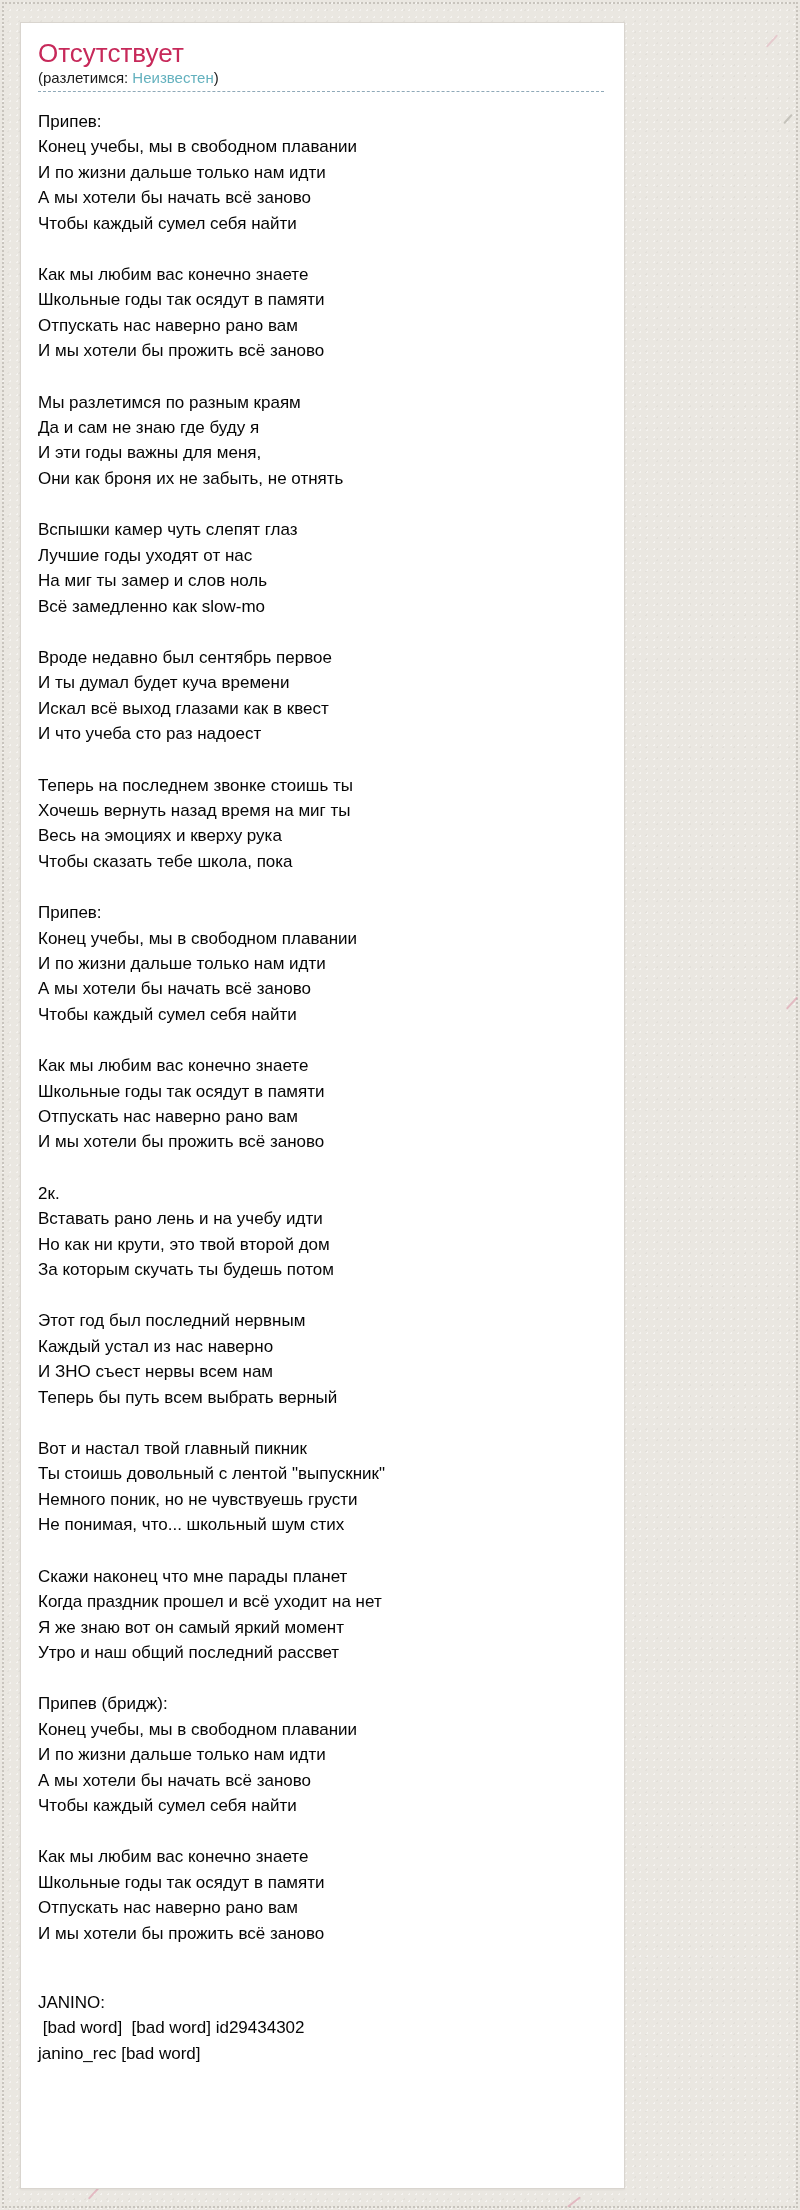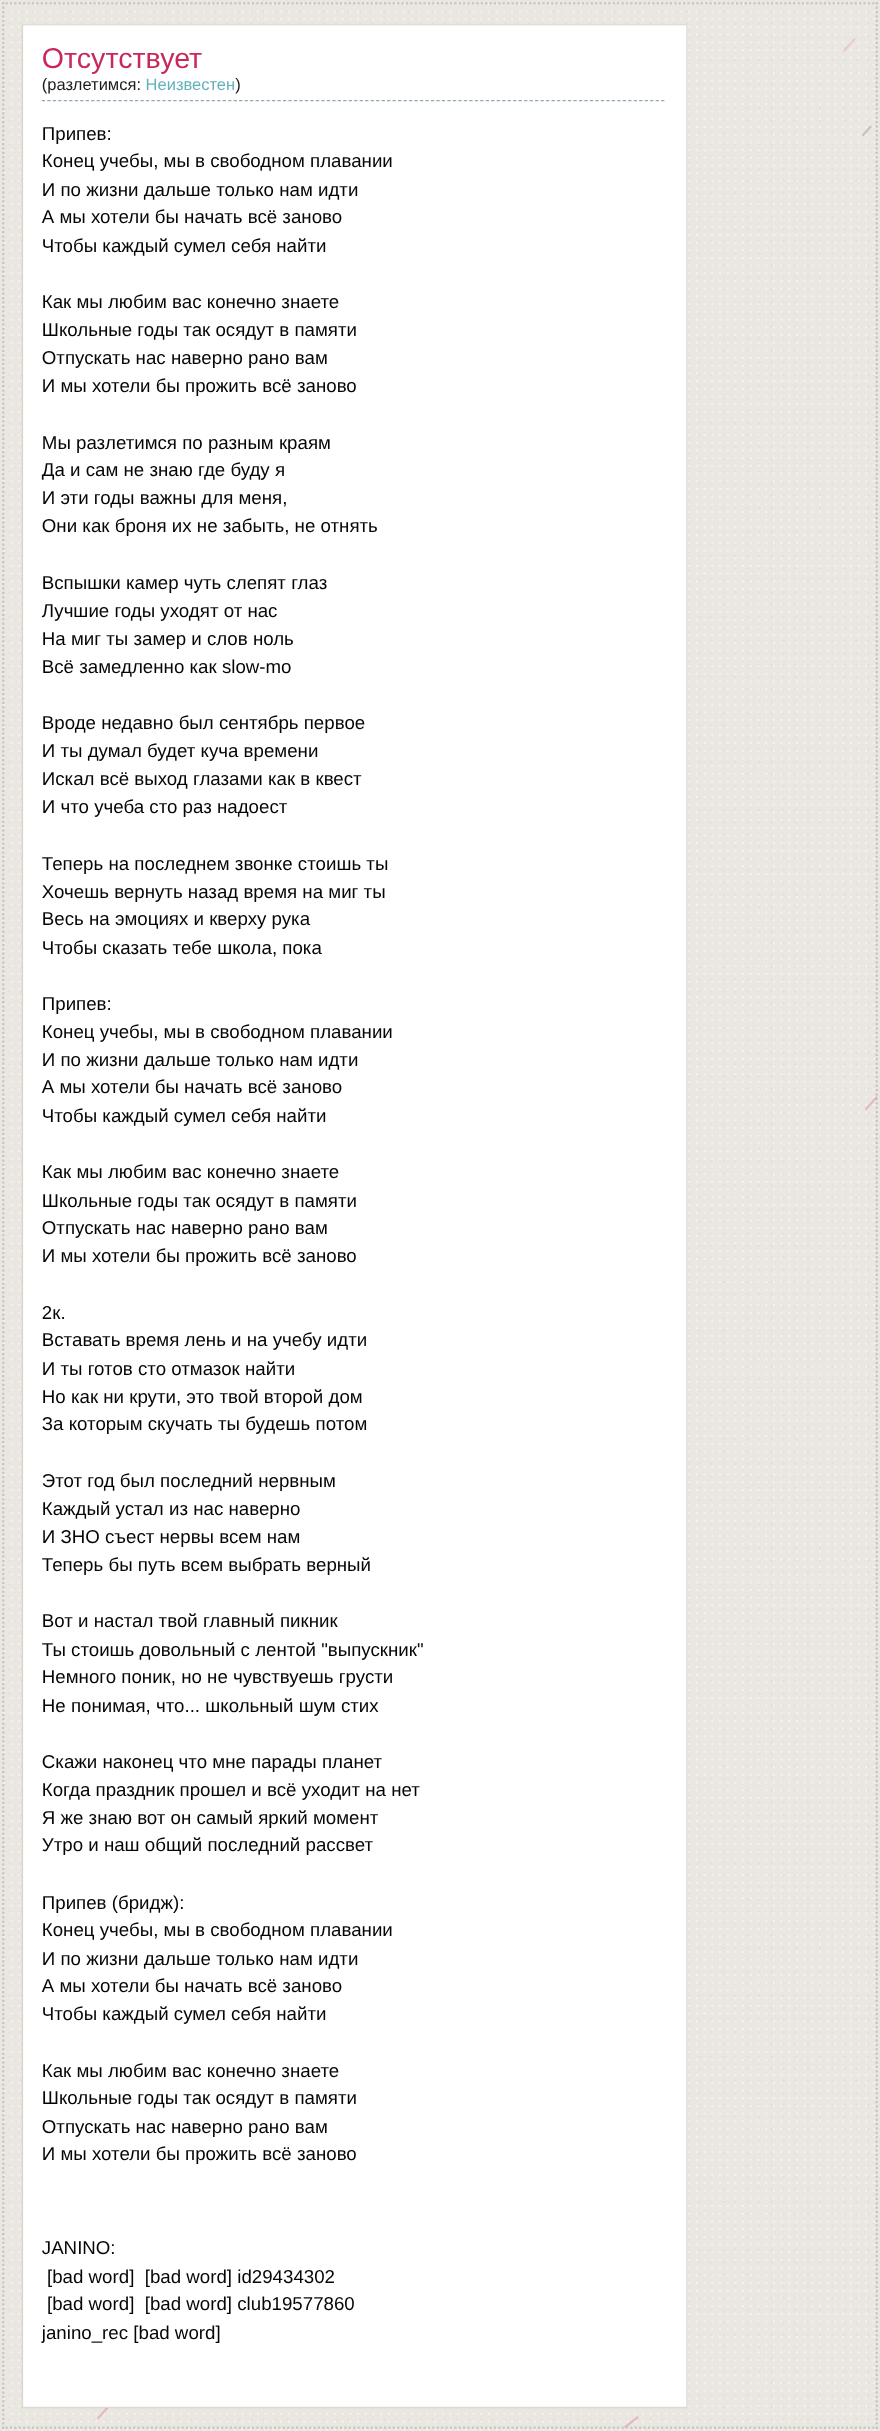--- a/index.html
+++ b/index.html
@@ -66,21 +66,21 @@
   .artist-link{
     color:var(--artist-link);
     text-decoration:none;
     cursor:pointer;
   }
   .lyrics{
     margin-top:17px;
     font-size:17px;
   }
   .stanza{margin:0 0 26px 0;}
-  .stanza.extra-gap{margin-top:60px;}
+  .stanza.extra-gap{margin-top:44px;}
   .stanza:last-child{margin-bottom:0;}
   .line{
     line-height:25.4px;
     white-space:pre-wrap;
   }
 </style>
 </head>
 <body>
 
 <div class="edge-frame"></div>
@@ -141,22 +141,21 @@
         <div class="line">Чтобы каждый сумел себя найти</div>
       </div>
       <div class="stanza">
         <div class="line">Как мы любим вас конечно знаете</div>
         <div class="line">Школьные годы так осядут в памяти</div>
         <div class="line">Отпускать нас наверно рано вам</div>
         <div class="line">И мы хотели бы прожить всё заново</div>
       </div>
       <div class="stanza">
         <div class="line">2к.</div>
-        <div class="line">Вставать время лень и на учебу идти</div>
-        <div class="line">И ты готов сто отмазок найти</div>
+        <div class="line">Вставать рано лень и на учебу идти</div>
         <div class="line">Но как ни крути, это твой второй дом</div>
         <div class="line">За которым скучать ты будешь потом</div>
       </div>
       <div class="stanza">
         <div class="line">Этот год был последний нервным</div>
         <div class="line">Каждый устал из нас наверно</div>
         <div class="line">И ЗНО съест нервы всем нам</div>
         <div class="line">Теперь бы путь всем выбрать верный</div>
       </div>
       <div class="stanza">
@@ -180,17 +179,16 @@
       </div>
       <div class="stanza">
         <div class="line">Как мы любим вас конечно знаете</div>
         <div class="line">Школьные годы так осядут в памяти</div>
         <div class="line">Отпускать нас наверно рано вам</div>
         <div class="line">И мы хотели бы прожить всё заново</div>
       </div>
       <div class="stanza extra-gap">
         <div class="line">JANINO:</div>
         <div class="line"> [bad word]  [bad word] id29434302</div>
-        <div class="line"> [bad word]  [bad word] club19577860</div>
         <div class="line">janino_rec [bad word]</div>
       </div>
     </div>
 </div>
 
 </body></html>

